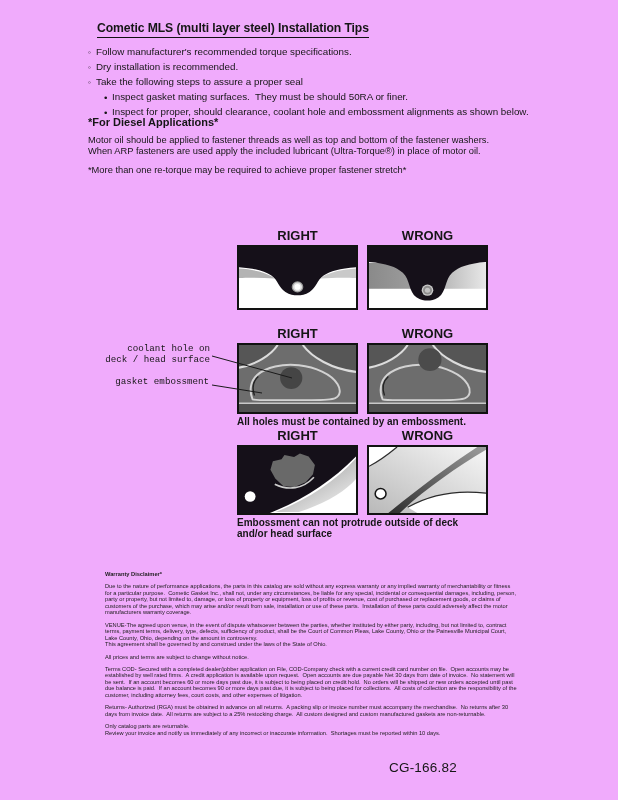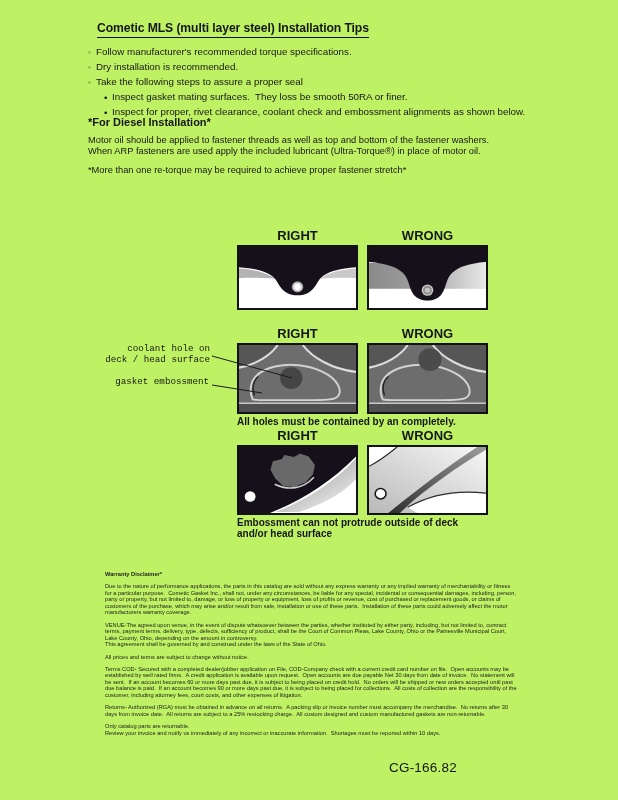--- a/index.html
+++ b/index.html
@@ -1,16 +1,16 @@
 <!DOCTYPE html>
 <html><head>
 <meta charset="utf-8">
 <style>
   html,body{margin:0;padding:0;background:#ffffff;}
-  .page{position:relative;width:618px;height:800px;background:#bef264;overflow:hidden;
+  .page{position:relative;width:618px;height:800px;background:#f0abfc;overflow:hidden;
         font-family:"Liberation Sans",sans-serif;color:#161616;}
 
   .title{position:absolute;left:97px;top:21px;font-size:12.2px;font-weight:bold;
          letter-spacing:-0.1px;border-bottom:1.6px solid #111;padding-bottom:2px;white-space:nowrap;}
 
   .bullets{position:absolute;left:88px;top:45px;font-size:9.8px;}
   .bullet-line{display:flex;line-height:14.6px;white-space:pre;}
   .bullet-line .mk{width:8px;flex:none;font-size:8px;line-height:15px;}
   .bullet-line.sub{margin-left:16px;}
   .bullet-line.sub .mk{font-size:9.8px;}
@@ -39,26 +39,26 @@
 <body>
 
 <div class="page">
 
   <div class="title">Cometic MLS (multi layer steel) Installation Tips</div>
 
   <div class="bullets">
     <div class="bullet-line"><span class="mk">◦</span><span>Follow manufacturer's recommended torque specifications.</span></div>
     <div class="bullet-line"><span class="mk">◦</span><span>Dry installation is recommended.</span></div>
     <div class="bullet-line"><span class="mk">◦</span><span>Take the following steps to assure a proper seal</span></div>
-    <div class="bullet-line sub"><span class="mk">•</span><span>Inspect gasket mating surfaces.  They loss be smooth 50RA or finer.</span></div>
-    <div class="bullet-line sub"><span class="mk">•</span><span>Inspect for proper, rivet clearance, coolant check and embossment alignments as shown below.</span></div>
+    <div class="bullet-line sub"><span class="mk">•</span><span>Inspect gasket mating surfaces.  They must be should 50RA or finer.</span></div>
+    <div class="bullet-line sub"><span class="mk">•</span><span>Inspect for proper, should clearance, coolant hole and embossment alignments as shown below.</span></div>
   </div>
 
   <div class="diesel">
-    <h2>*For Diesel Installation*</h2>
+    <h2>*For Diesel Applications*</h2>
     <p>Motor oil should be applied to fastener threads as well as top and bottom of the fastener washers.
 When ARP fasteners are used apply the included lubricant (Ultra-Torque®) in place of motor oil.</p>
     <p>*More than one re-torque may be required to achieve proper fastener stretch*</p>
   </div>
 
   <div class="figpair" style="left:237px;top:229px;">
     <div class="figcol">
       <div class="figlabel">RIGHT</div>
       <div class="figbox" style="height:65px">
         <svg viewBox="0 0 121 65" height="61" preserveAspectRatio="none">
@@ -122,21 +122,21 @@
           <path d="M121,0 H66 C75,13 96,25.5 121,28.5 Z" fill="#565656"></path>
           <path d="M66,0 C75,13 96,25.5 121,28.5" fill="none" stroke="#dcdcdc" stroke-width="2.2"></path>
           <rect x="0" y="62.5" width="121" height="8.5" fill="#505050"></rect>
           <path d="M0,61.8 H121" stroke="#c8c8c8" stroke-width="1.6"></path>
           <path d="M14,57.5 C10.5,49 11.5,38.5 18.5,32 C28,23.5 45,19.5 62,21.5 C79,23.5 95.5,30.5 102,41.5 C105.5,47.5 105,53.5 99.5,56.3 C95,58.4 86,58.4 75,58.4 L31,58.4 C21,58.4 16,58.3 14,57.5 Z" fill="none" stroke="#d2d2d2" stroke-width="2"></path>
           <path d="M16,53.5 C13.5,46 14.5,38.5 20,33.5" fill="none" stroke="#242424" stroke-width="1.4"></path>
           <circle cx="63" cy="15.5" r="12" fill="#4b4b4b"></circle>
         </svg>
       </div>
     </div>
-    <div class="figcaption">All holes must be contained by an completely.</div>
+    <div class="figcaption">All holes must be contained by an embossment.</div>
   </div>
 
   <div class="ann" style="left:98px;top:344px;">coolant hole on
 deck / head surface</div>
   <div class="ann" style="left:97px;top:377px;">gasket embossment</div>
   <svg class="leader" viewBox="0 0 110 62">
     <line x1="7" y1="16" x2="87" y2="38" stroke="#1a1a1a" stroke-width="1"></line>
     <line x1="7" y1="45" x2="57" y2="53" stroke="#1a1a1a" stroke-width="1"></line>
   </svg>
 

